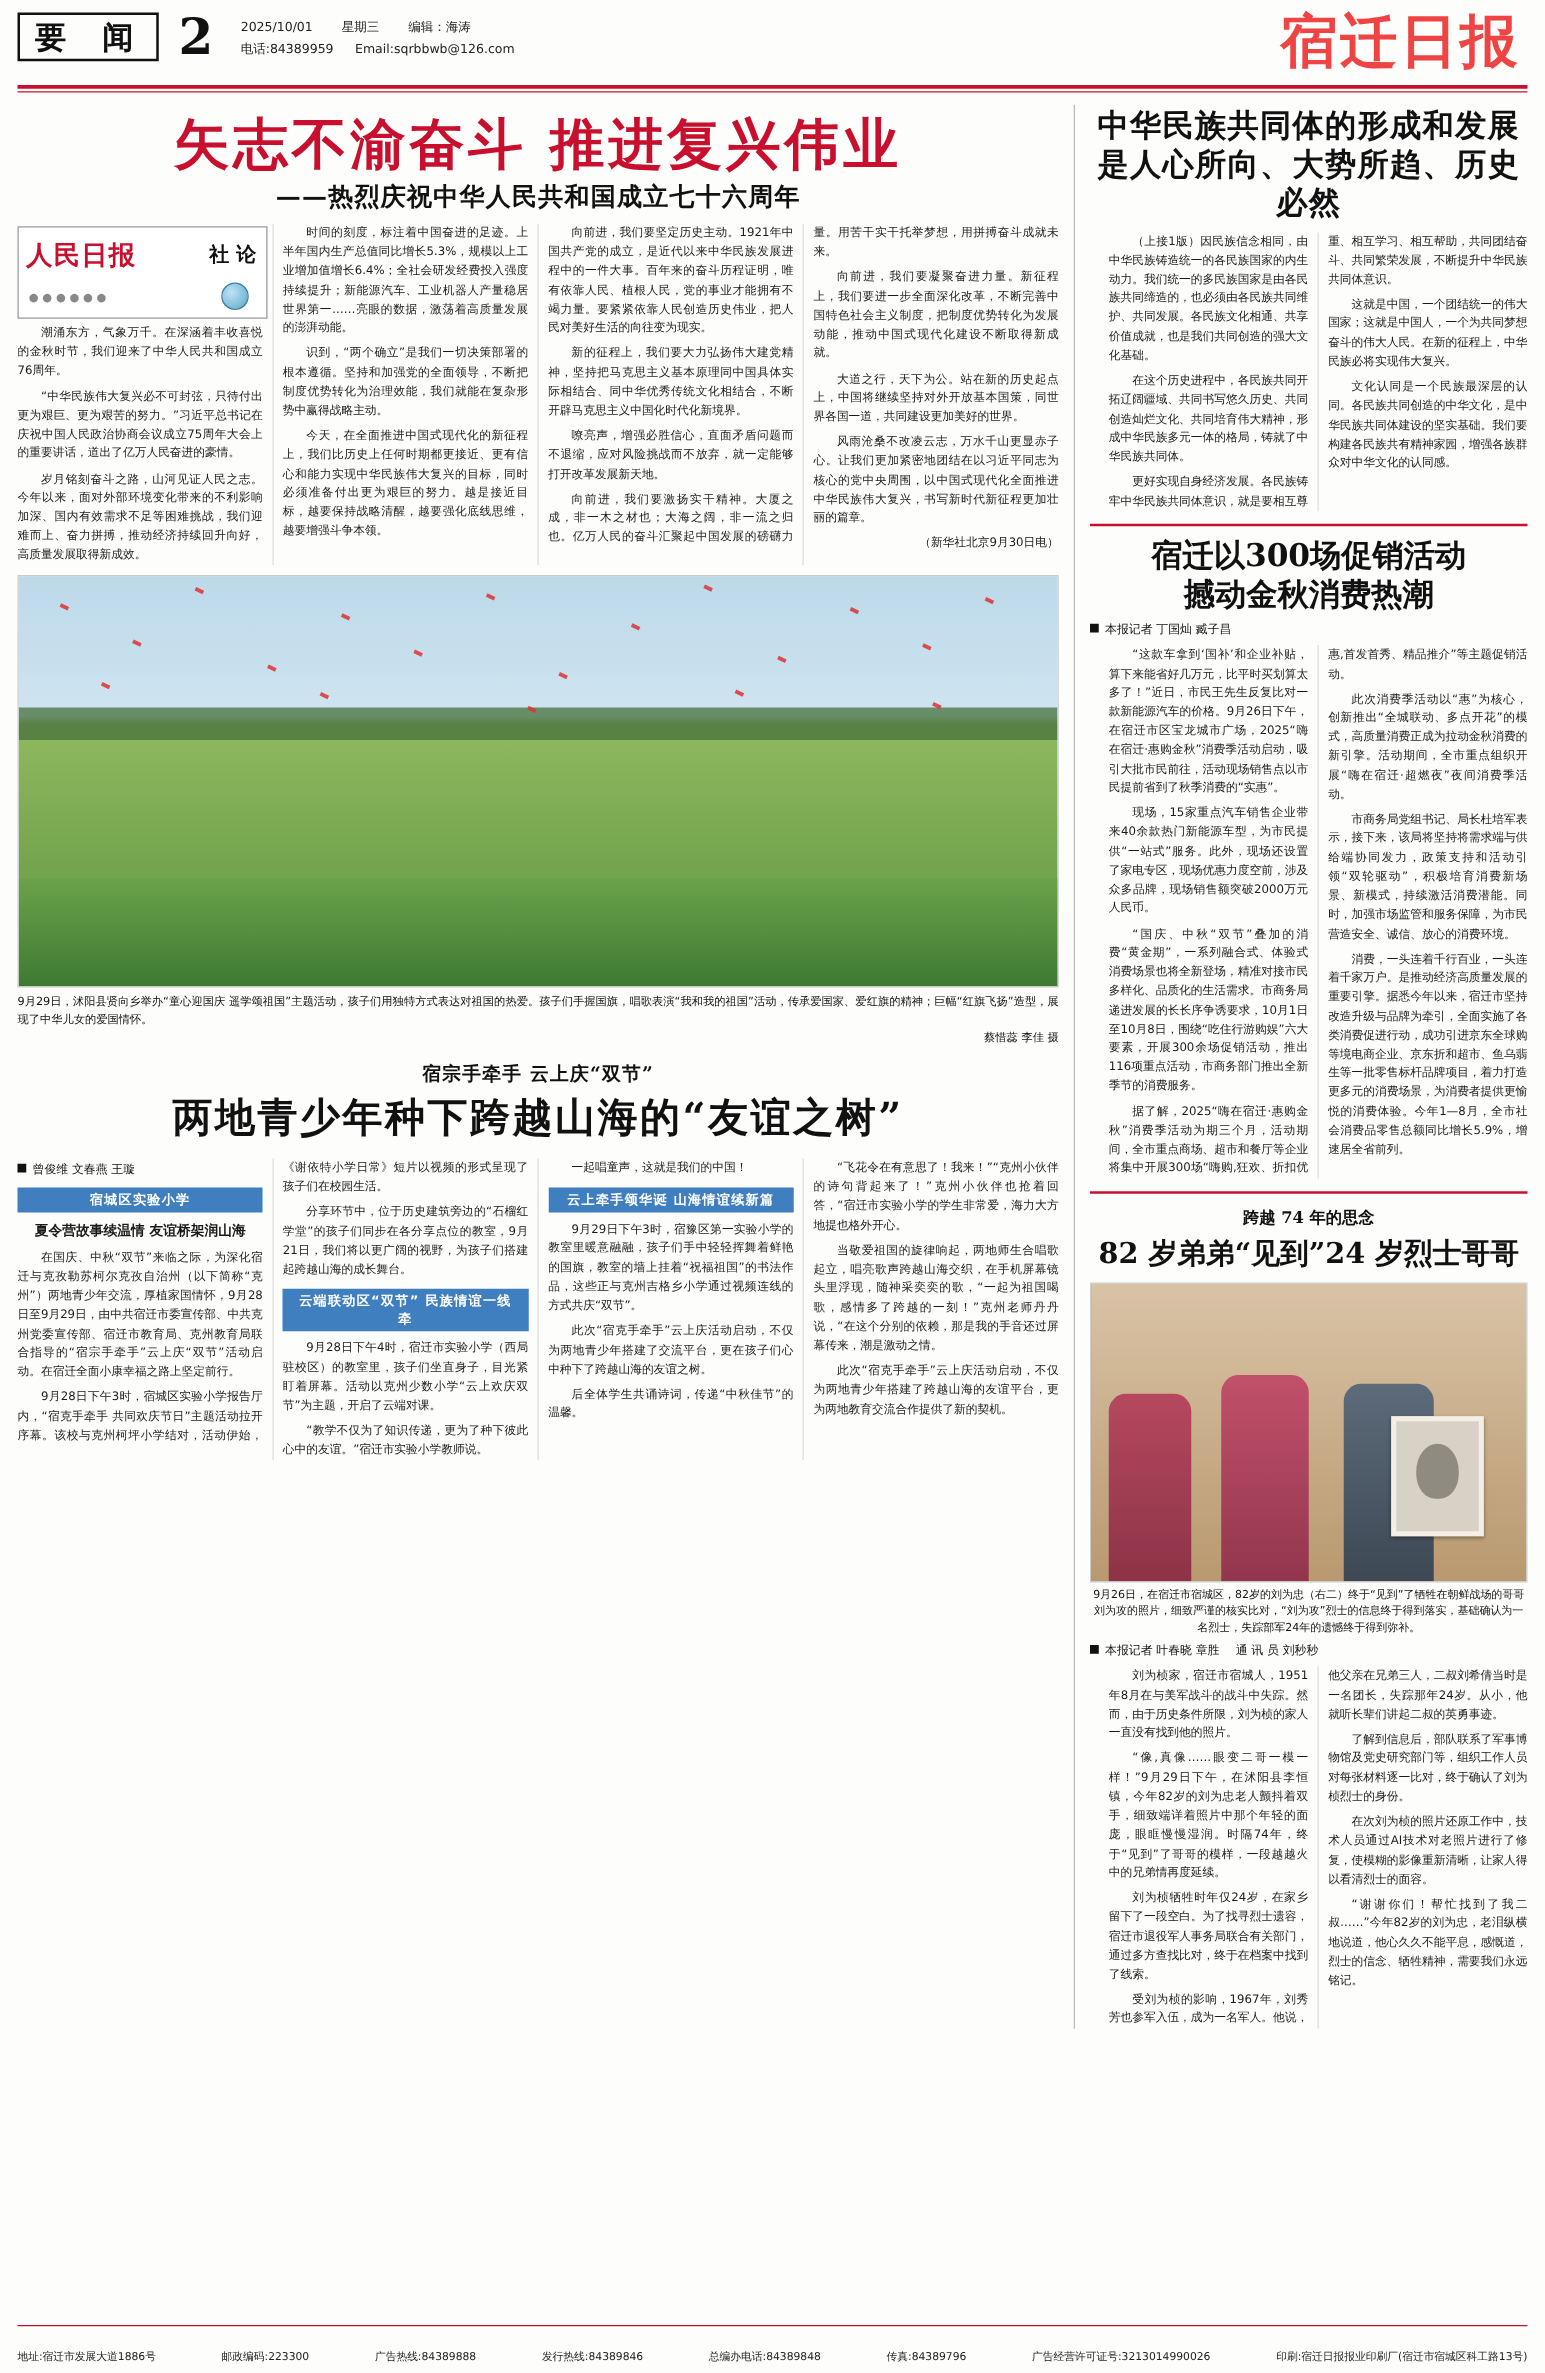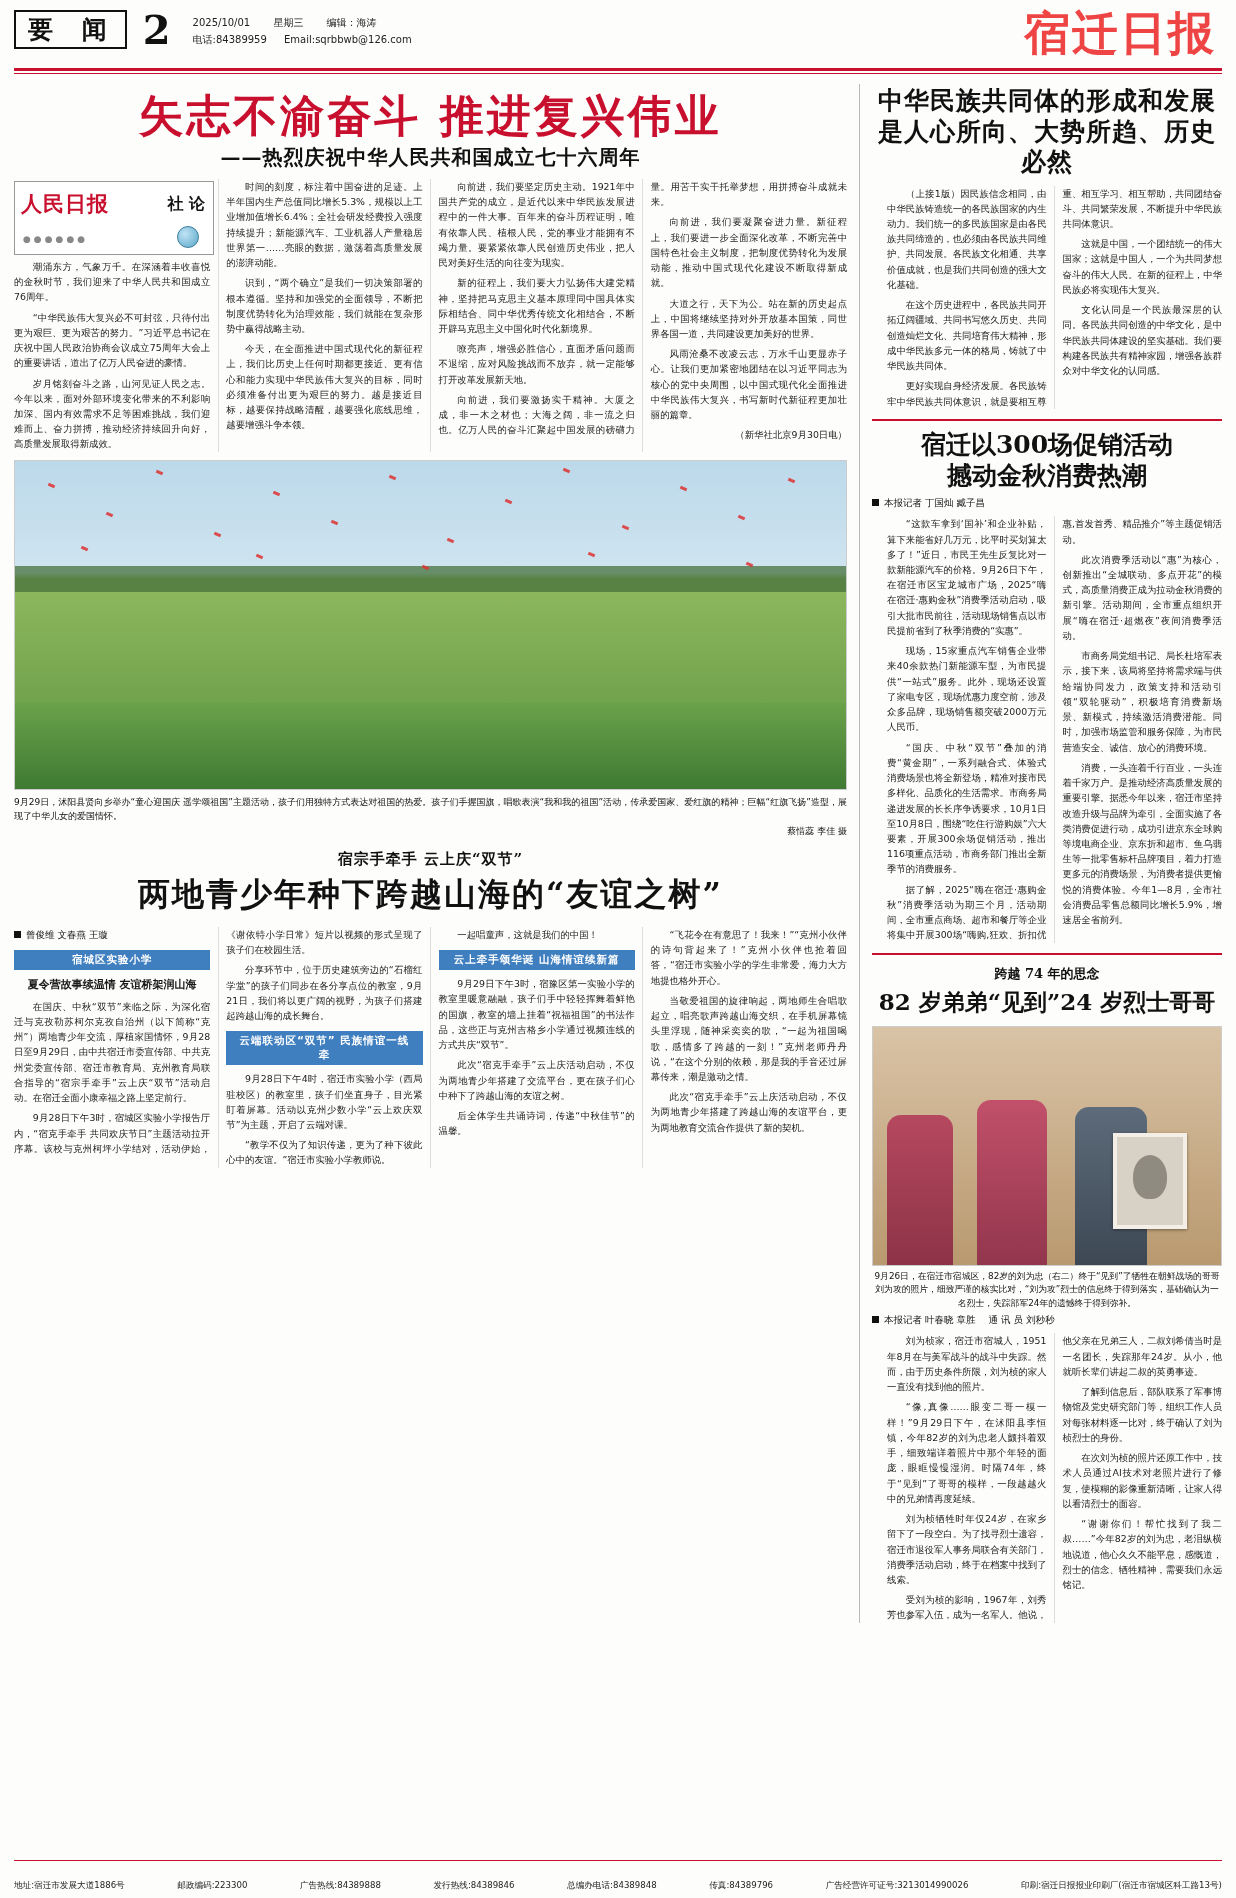--- a/index.html
+++ b/index.html
@@ -343,21 +343,21 @@
       <div class="caption-r">
         <span>9月26日，在宿迁市宿城区，82岁的刘为忠（右二）终于“见到”了牺牲在朝鲜战场的哥哥刘为攻的照片，细致严谨的核实比对，“刘为攻”烈士的信息终于得到落实，基础确认为一名烈士，失踪部军24年的遗憾终于得到弥补。</span>
       </div>
       <div class="byline" style="margin-top:4px">
         <span class="sq"></span><span>本报记者 叶春晓 章胜</span>
         <span style="margin-left:10px">通 讯 员 刘秒秒</span>
       </div>
       <div class="textcols c2">
         <p class="body">刘为桢家，宿迁市宿城人，1951年8月在与美军战斗的战斗中失踪。然而，由于历史条件所限，刘为桢的家人一直没有找到他的照片。</p>
         <p class="body">“像,真像……眼变二哥一模一样！”9月29日下午，在沭阳县李恒镇，今年82岁的刘为忠老人颤抖着双手，细致端详着照片中那个年轻的面庞，眼眶慢慢湿润。时隔74年，终于“见到”了哥哥的模样，一段越越火中的兄弟情再度延续。</p>
-        <p class="body">刘为桢牺牲时年仅24岁，在家乡留下了一段空白。为了找寻烈士遗容，宿迁市退役军人事务局联合有关部门，消费季活动启动，终于在档案中找到了线索。</p>
+        <p class="body">刘为桢牺牲时年仅24岁，在家乡留下了一段空白。为了找寻烈士遗容，宿迁市退役军人事务局联合有关部门，通过多方查找比对，终于在档案中找到了线索。</p>
         <p class="body">受刘为桢的影响，1967年，刘秀芳也参军入伍，成为一名军人。他说，他父亲在兄弟三人，二叔刘希倩当时是一名团长，失踪那年24岁。从小，他就听长辈们讲起二叔的英勇事迹。</p>
         <p class="body">了解到信息后，部队联系了军事博物馆及党史研究部门等，组织工作人员对每张材料逐一比对，终于确认了刘为桢烈士的身份。</p>
         <p class="body">在次刘为桢的照片还原工作中，技术人员通过AI技术对老照片进行了修复，使模糊的影像重新清晰，让家人得以看清烈士的面容。</p>
         <p class="body">“谢谢你们！帮忙找到了我二叔……”今年82岁的刘为忠，老泪纵横地说道，他心久久不能平息，感慨道，烈士的信念、牺牲精神，需要我们永远铭记。</p>
       </div>
     </div>
   </div>
 
   <div class="footer">
     <span>地址:宿迁市发展大道1886号</span>

